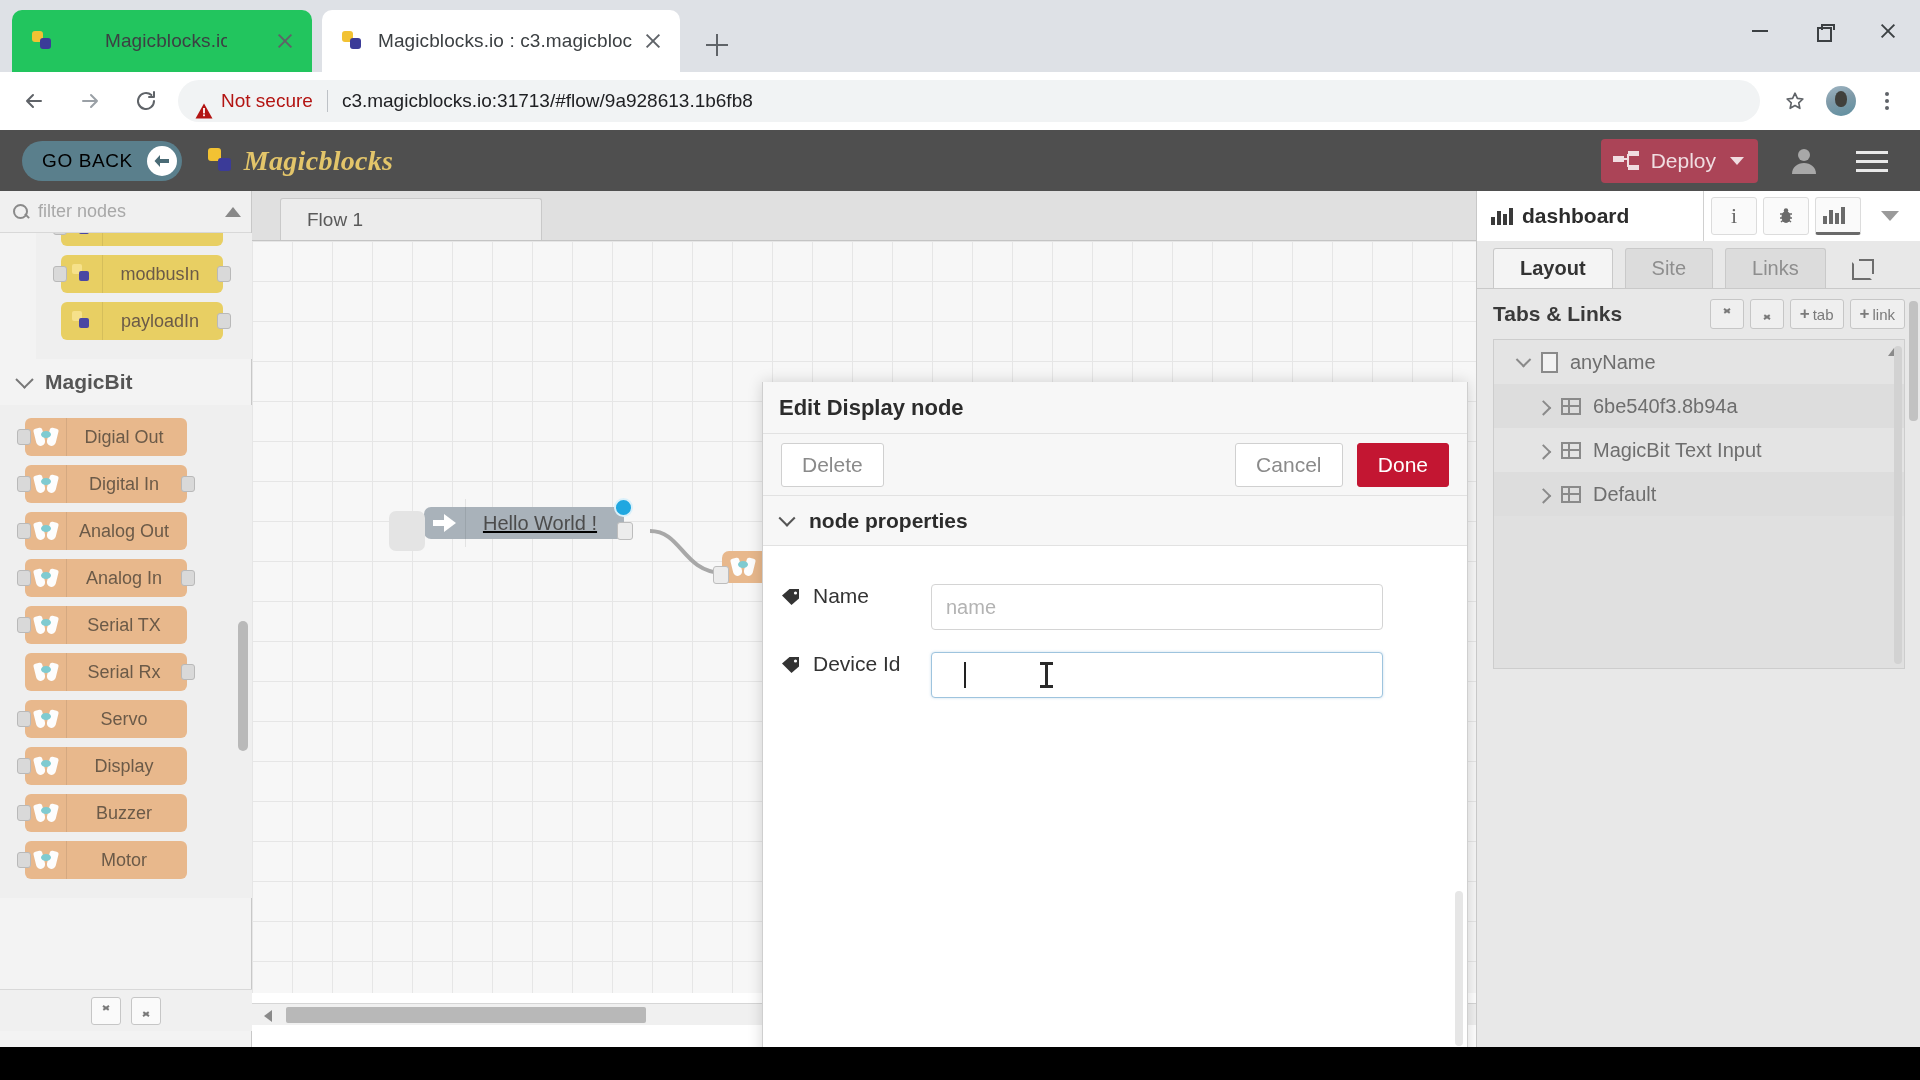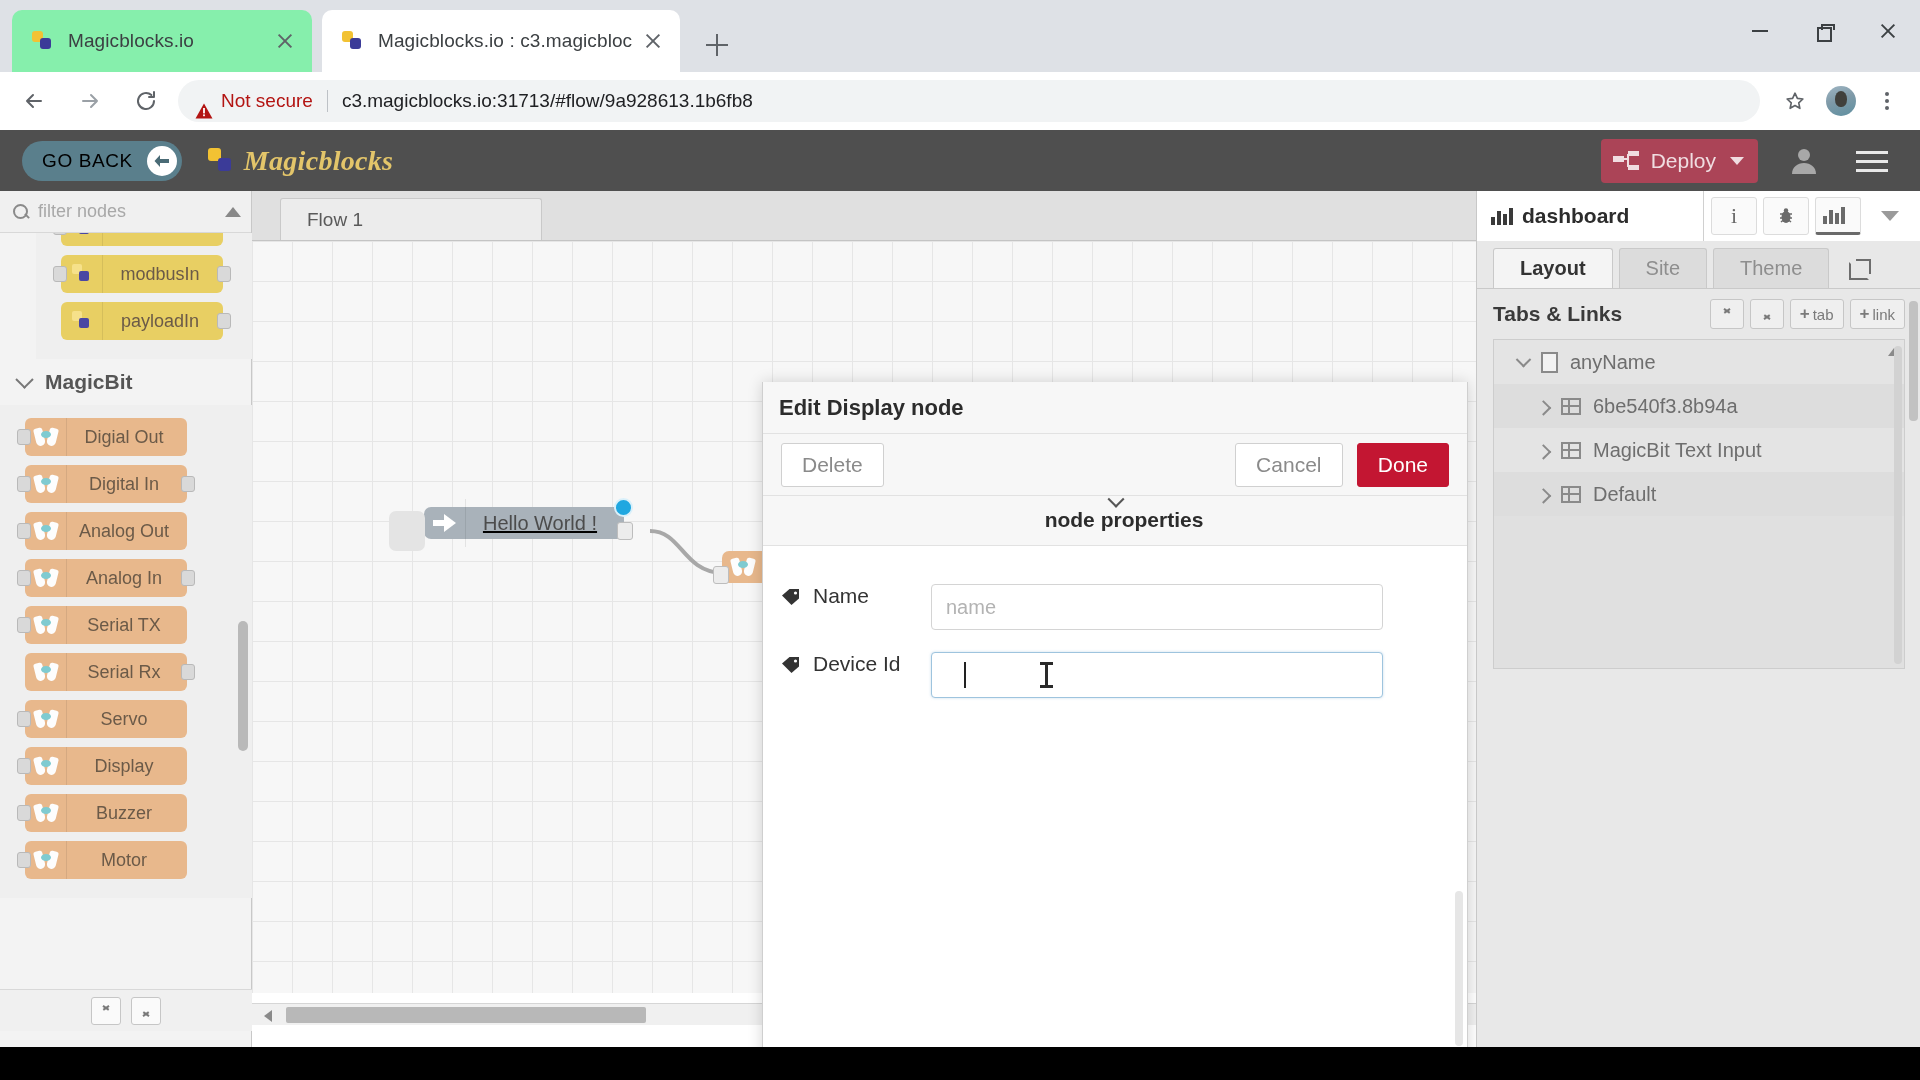--- a/index.html
+++ b/index.html
@@ -15,21 +15,21 @@
   .tabstrip {
     position: absolute; left: 0; top: 0; width: 1920px; height: 72px;
     background: #dee1e6;
   }
   .tab {
     position: absolute; top: 10px; height: 62px;
     border-radius: 10px 10px 0 0;
     display: flex; align-items: center; padding: 0 14px 0 20px;
     font-size: 19px; color: #3c4043;
   }
-  .tab.inactive { background: #86efac; }
+  .tab.inactive { background: #22c55e; gap: 37px; }
   .tab.active { background: #ffffff; }
   .tab-fav {
     width: 22px; height: 22px; flex: 0 0 22px; margin-right: 14px;
     position: relative;
   }
   .tab-fav .p1, .tab-fav .p2 {
     position: absolute; width: 11px; height: 11px; border-radius: 3px;
   }
   .tab-fav .p1 { background: #f2c233; left: 0; top: 1px; }
   .tab-fav .p2 { background: #3b3b98; left: 8px; top: 8px; }
@@ -382,21 +382,21 @@
     display: flex; align-items: center; justify-content: center;
     cursor: pointer; padding: 0 20px;
   }
   .btn-delete { border: 1px solid #d0d0d0; background: #ffffff; color: #8a8a8a; min-width: 96px; }
   .btn-cancel { border: 1px solid #d0d0d0; background: #ffffff; color: #8a8a8a; min-width: 108px; margin-left: auto; }
   .btn-done   { background: #c31632; color: #ffffff; min-width: 92px; margin-left: 14px; border: 1px solid #c31632; }
 
   .section-hdr {
     height: 50px; display: flex; align-items: center; padding-left: 18px;
     font-size: 21px; font-weight: bold; color: #2c2c2c;
-    border-bottom: 1px solid #e2e2e2; background: #f7f7f7; cursor: pointer; flex-direction: column;
+    border-bottom: 1px solid #e2e2e2; background: #f7f7f7; cursor: pointer;
   }
   .sec-chev {
     width: 12px; height: 12px; border-right: 2px solid #555; border-bottom: 2px solid #555;
     margin-right: 16px; flex: 0 0 12px;
   }
   .sec-chev.down { transform: rotate(45deg) translate(-2px,-2px); }
 
   .dlg-body {
     flex: 1 1 auto; background: #ffffff; position: relative; padding: 38px 0 0 0;
   }
@@ -456,21 +456,21 @@
 
   .rp-body { position: absolute; left: 0; top: 50px; width: 444px; height: 806px; background: #e8e8e8; }
   .rp-subtabs {
     display: flex; align-items: flex-end; height: 48px; padding-left: 16px;
     border-bottom: 1px solid #c9c9c9;
   }
   .rp-stab {
     height: 40px; padding: 0 26px; display: flex; align-items: center;
     font-size: 20px; color: #8e8e8e; background: #dcdcdc;
     border: 1px solid #c9c9c9; border-bottom: none; border-radius: 3px 3px 0 0;
-    margin-right: 6px; cursor: pointer;
+    margin-right: 12px; cursor: pointer;
   }
   .rp-stab.active { background: #f4f4f4; color: #333; font-weight: bold; }
   .ext-g { width: 22px; height: 22px; position: relative; margin-left: 14px; margin-bottom: 8px; cursor: pointer; }
   .ext-g::before {
     content: ""; position: absolute; left: 0; bottom: 0; width: 16px; height: 14px;
     border: 2px solid #6d6d6d; border-top-color: transparent; border-right-color: transparent;
   }
   .ext-g::after {
     content: ""; position: absolute; right: 0; top: 1px; width: 13px; height: 13px;
     border-top: 2px solid #6d6d6d; border-right: 2px solid #6d6d6d;
@@ -951,21 +951,21 @@
 
       <div class="rp-body">
         <div class="rp-subtabs">
           <div class="rp-stab active">
               <span>Layout</span>
             </div>
           <div class="rp-stab">
               <span>Site</span>
             </div>
           <div class="rp-stab">
-              <span>Theme</span>
+              <span>Links</span>
             </div>
           <span class="ext-g"></span>
         </div>
 
         <div class="tl-hdr">
           <span class="tl-title">Tabs &amp; Links</span>
           <span class="tl-btns">
             <span class="tl-btn">
                 <span class="dchev up"></span>
               </span>

